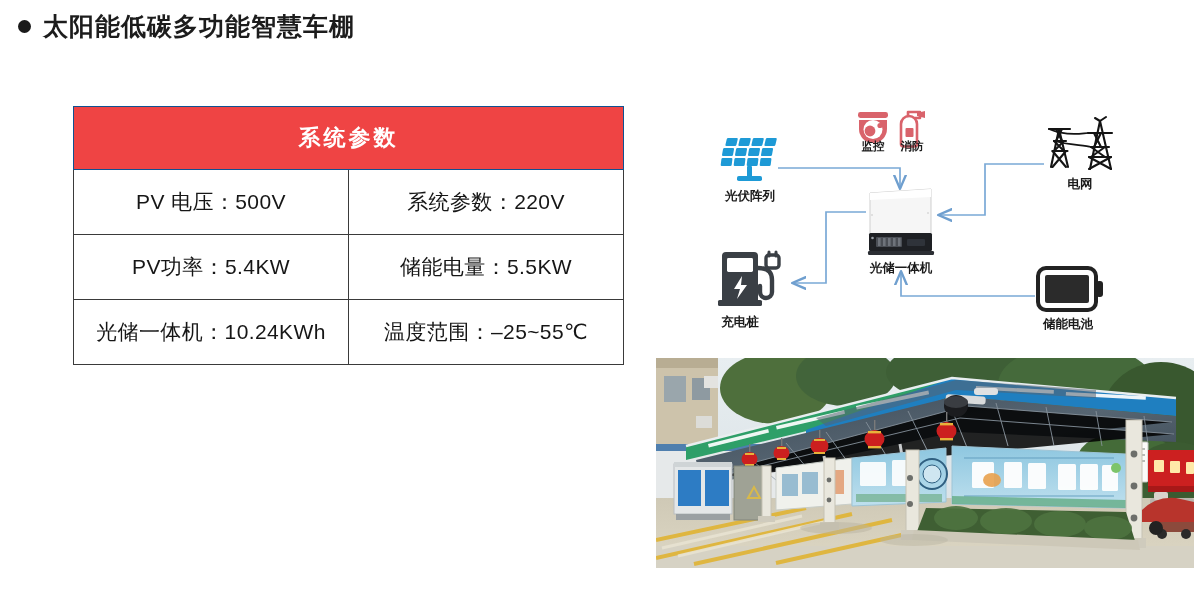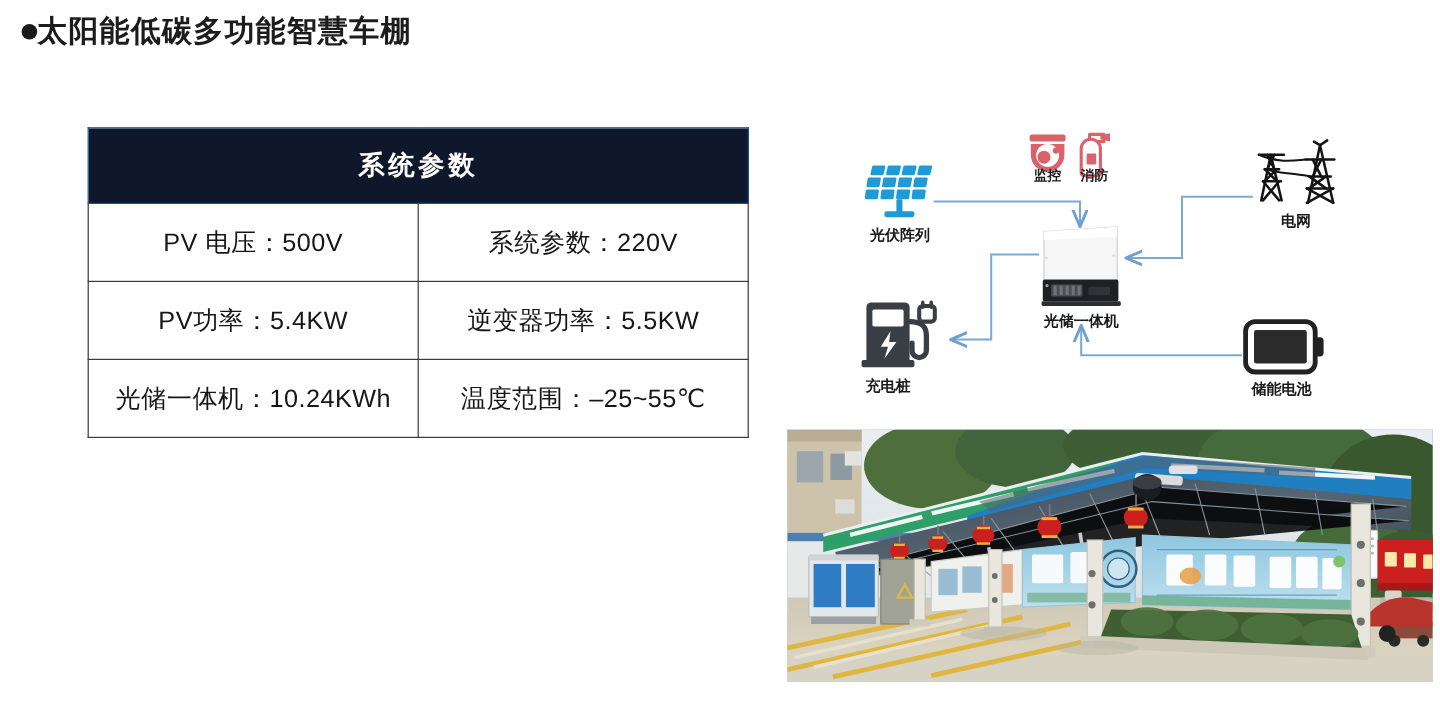--- a/index.html
+++ b/index.html
@@ -8,21 +8,21 @@
     background:#ffffff;
     font-family:"Liberation Sans","DejaVu Sans",sans-serif;
     color:#1a1a1a;
     overflow:hidden;
     position:relative;
   }
 
   
   .page-title{
     position:absolute;left:18px;top:14px;
-    display:flex;align-items:center;
+    display:flex;align-items:center;gap:12px;
   }
   .title-bullet{
     width:13px;height:13px;border-radius:50%;
     background:#1a1a1a;display:block;flex:0 0 auto;
   }
   .title-text{
     font-size:25px;font-weight:700;letter-spacing:1px;
     color:#1c1c1c;line-height:1;
   }
 
@@ -37,21 +37,21 @@
     border:1.6px solid #3a3a3a;
     text-align:center;
     vertical-align:middle;
     font-size:21px;
     color:#161616;
     height:64px;
     padding:0 4px;
     letter-spacing:0.4px;
   }
   .spec-table td.thead-cell{
-    background:#0f172a;
+    background:#ef4444;
     color:#ffffff;
     font-size:22px;
     font-weight:700;
     height:62px;
     letter-spacing:3px;
     border-color:#0f5191;
   }
 
   
   .diagram{
@@ -87,21 +87,21 @@
   <tbody>
     <tr>
       <td class="thead-cell" colspan="2">系统参数</td>
     </tr>
     <tr>
       <td>PV 电压：500V</td>
       <td>系统参数：220V</td>
     </tr>
     <tr>
       <td>PV功率：5.4KW</td>
-      <td>逆变器功率：5.5KW</td>
+      <td>储能电量：5.5KW</td>
     </tr>
     <tr>
       <td>光储一体机：10.24KWh</td>
       <td>温度范围：–25~55℃</td>
     </tr>
   </tbody>
 </table>
 
 <div class="diagram">
 <svg viewBox="0 0 550 250" xmlns="http://www.w3.org/2000/svg">

